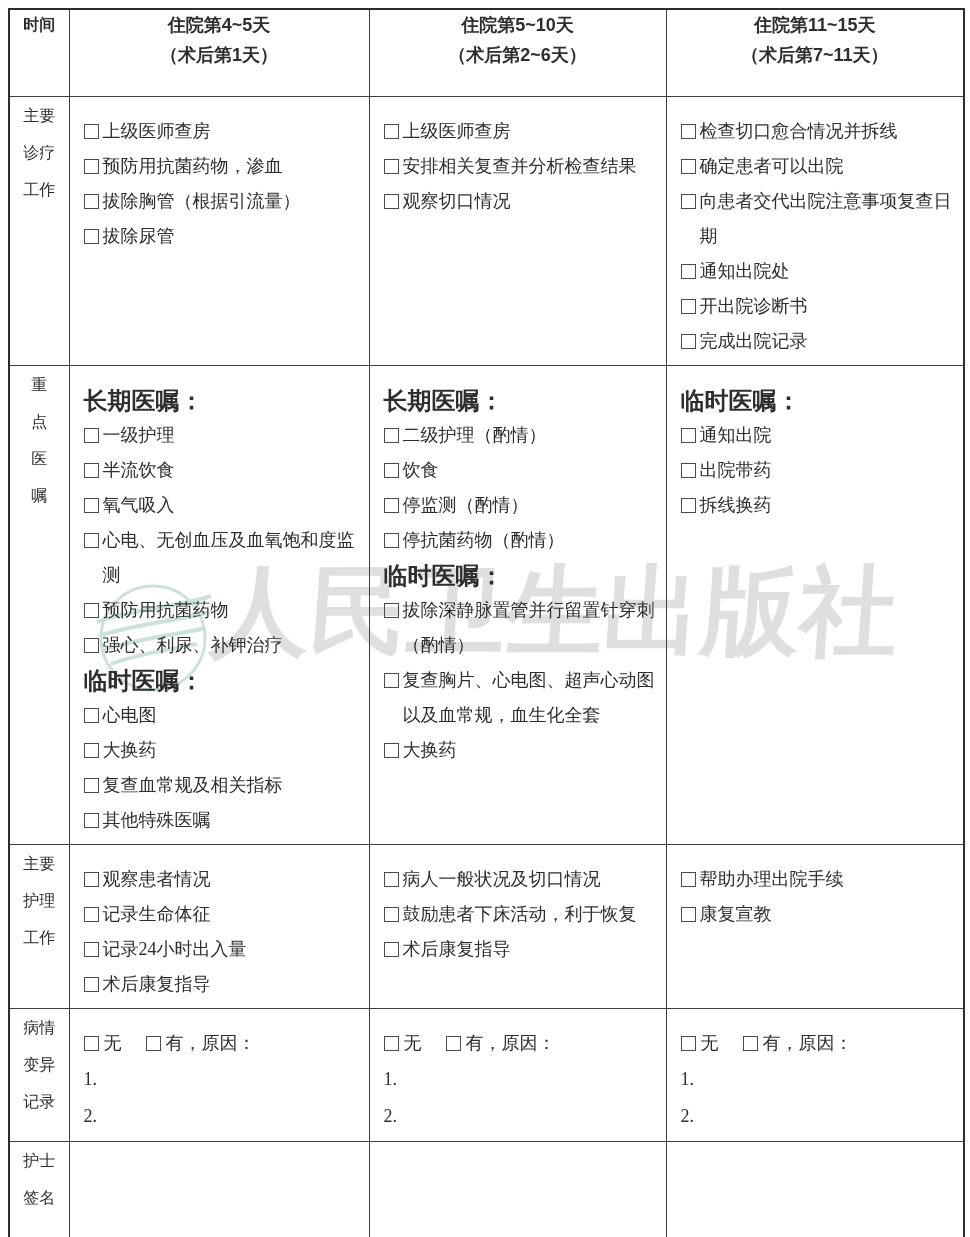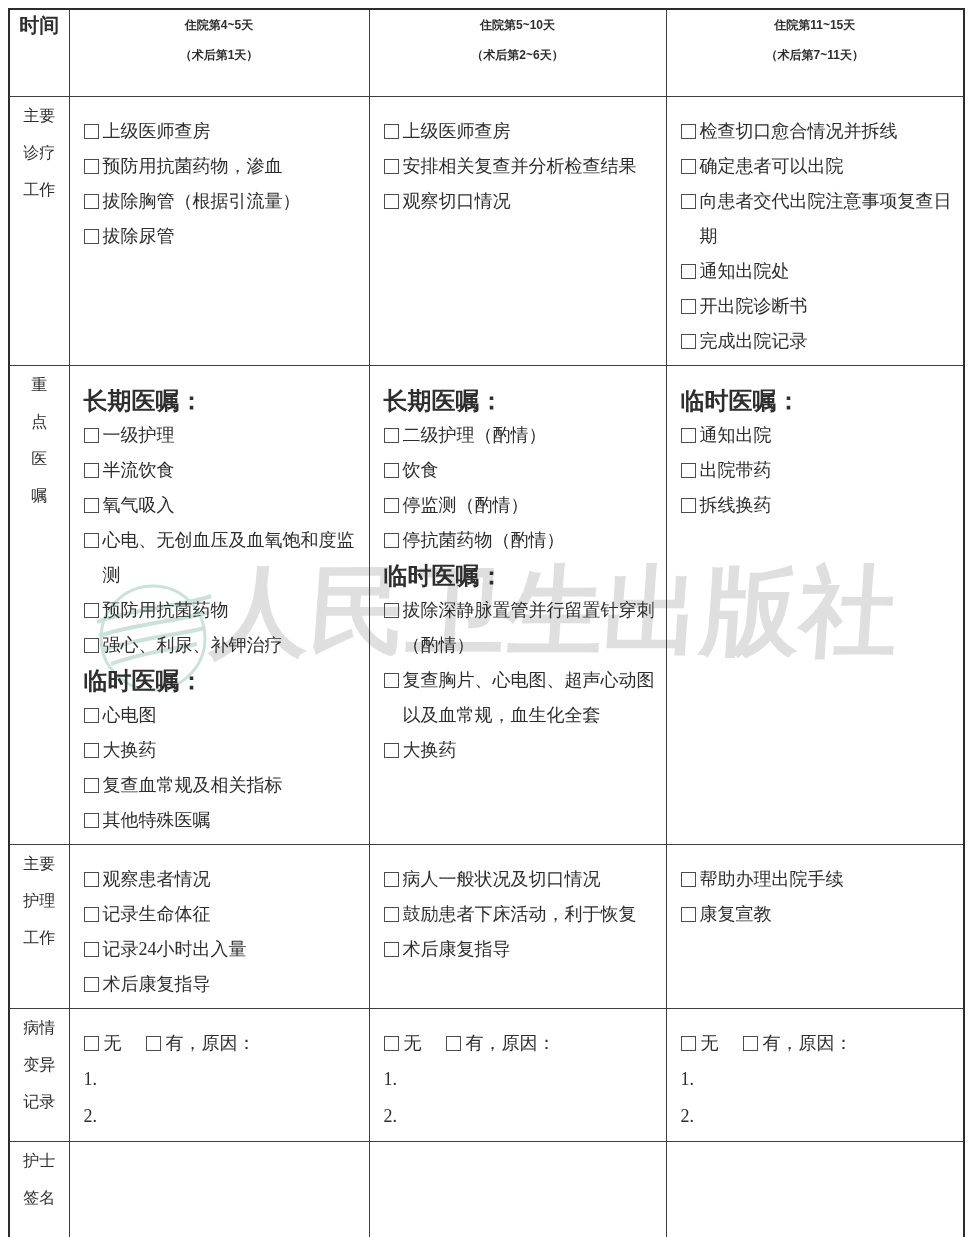--- a/index.html
+++ b/index.html
@@ -41,28 +41,28 @@
     border:1px solid var(--border);
     vertical-align:top;
     background:transparent;
   }
   table.cp{border:2px solid #2d2d2d;}
   thead tr{height:87px;}
   thead th{
     background:var(--header-bg);
     vertical-align:middle;text-align:center;
     font-family:"Liberation Sans", sans-serif;
-    font-weight:bold;font-size:12px;line-height:30px;
+    font-weight:bold;font-size:18px;line-height:30px;
   }
   th.rowlabel{
     vertical-align:middle;text-align:center;
     font-weight:normal;font-size:16px;line-height:37px;
     padding:0 4px;
   }
-  thead th.timecell{font-size:20px;}
+  thead th.timecell{font-size:16px;}
   tbody tr:nth-child(1){height:250px;}
   tbody tr:nth-child(2){height:420px;}
   tbody tr:nth-child(3){height:155px;}
   tbody tr:nth-child(4){height:122px;}
   tbody tr:nth-child(5){height:98px;}
   tbody tr:nth-child(6){height:92px;}
   tbody td{padding:17px 10px 6px 14px;font-size:18px;}
   
   .item{display:flex;align-items:flex-start;line-height:35px;}
   .cb{

